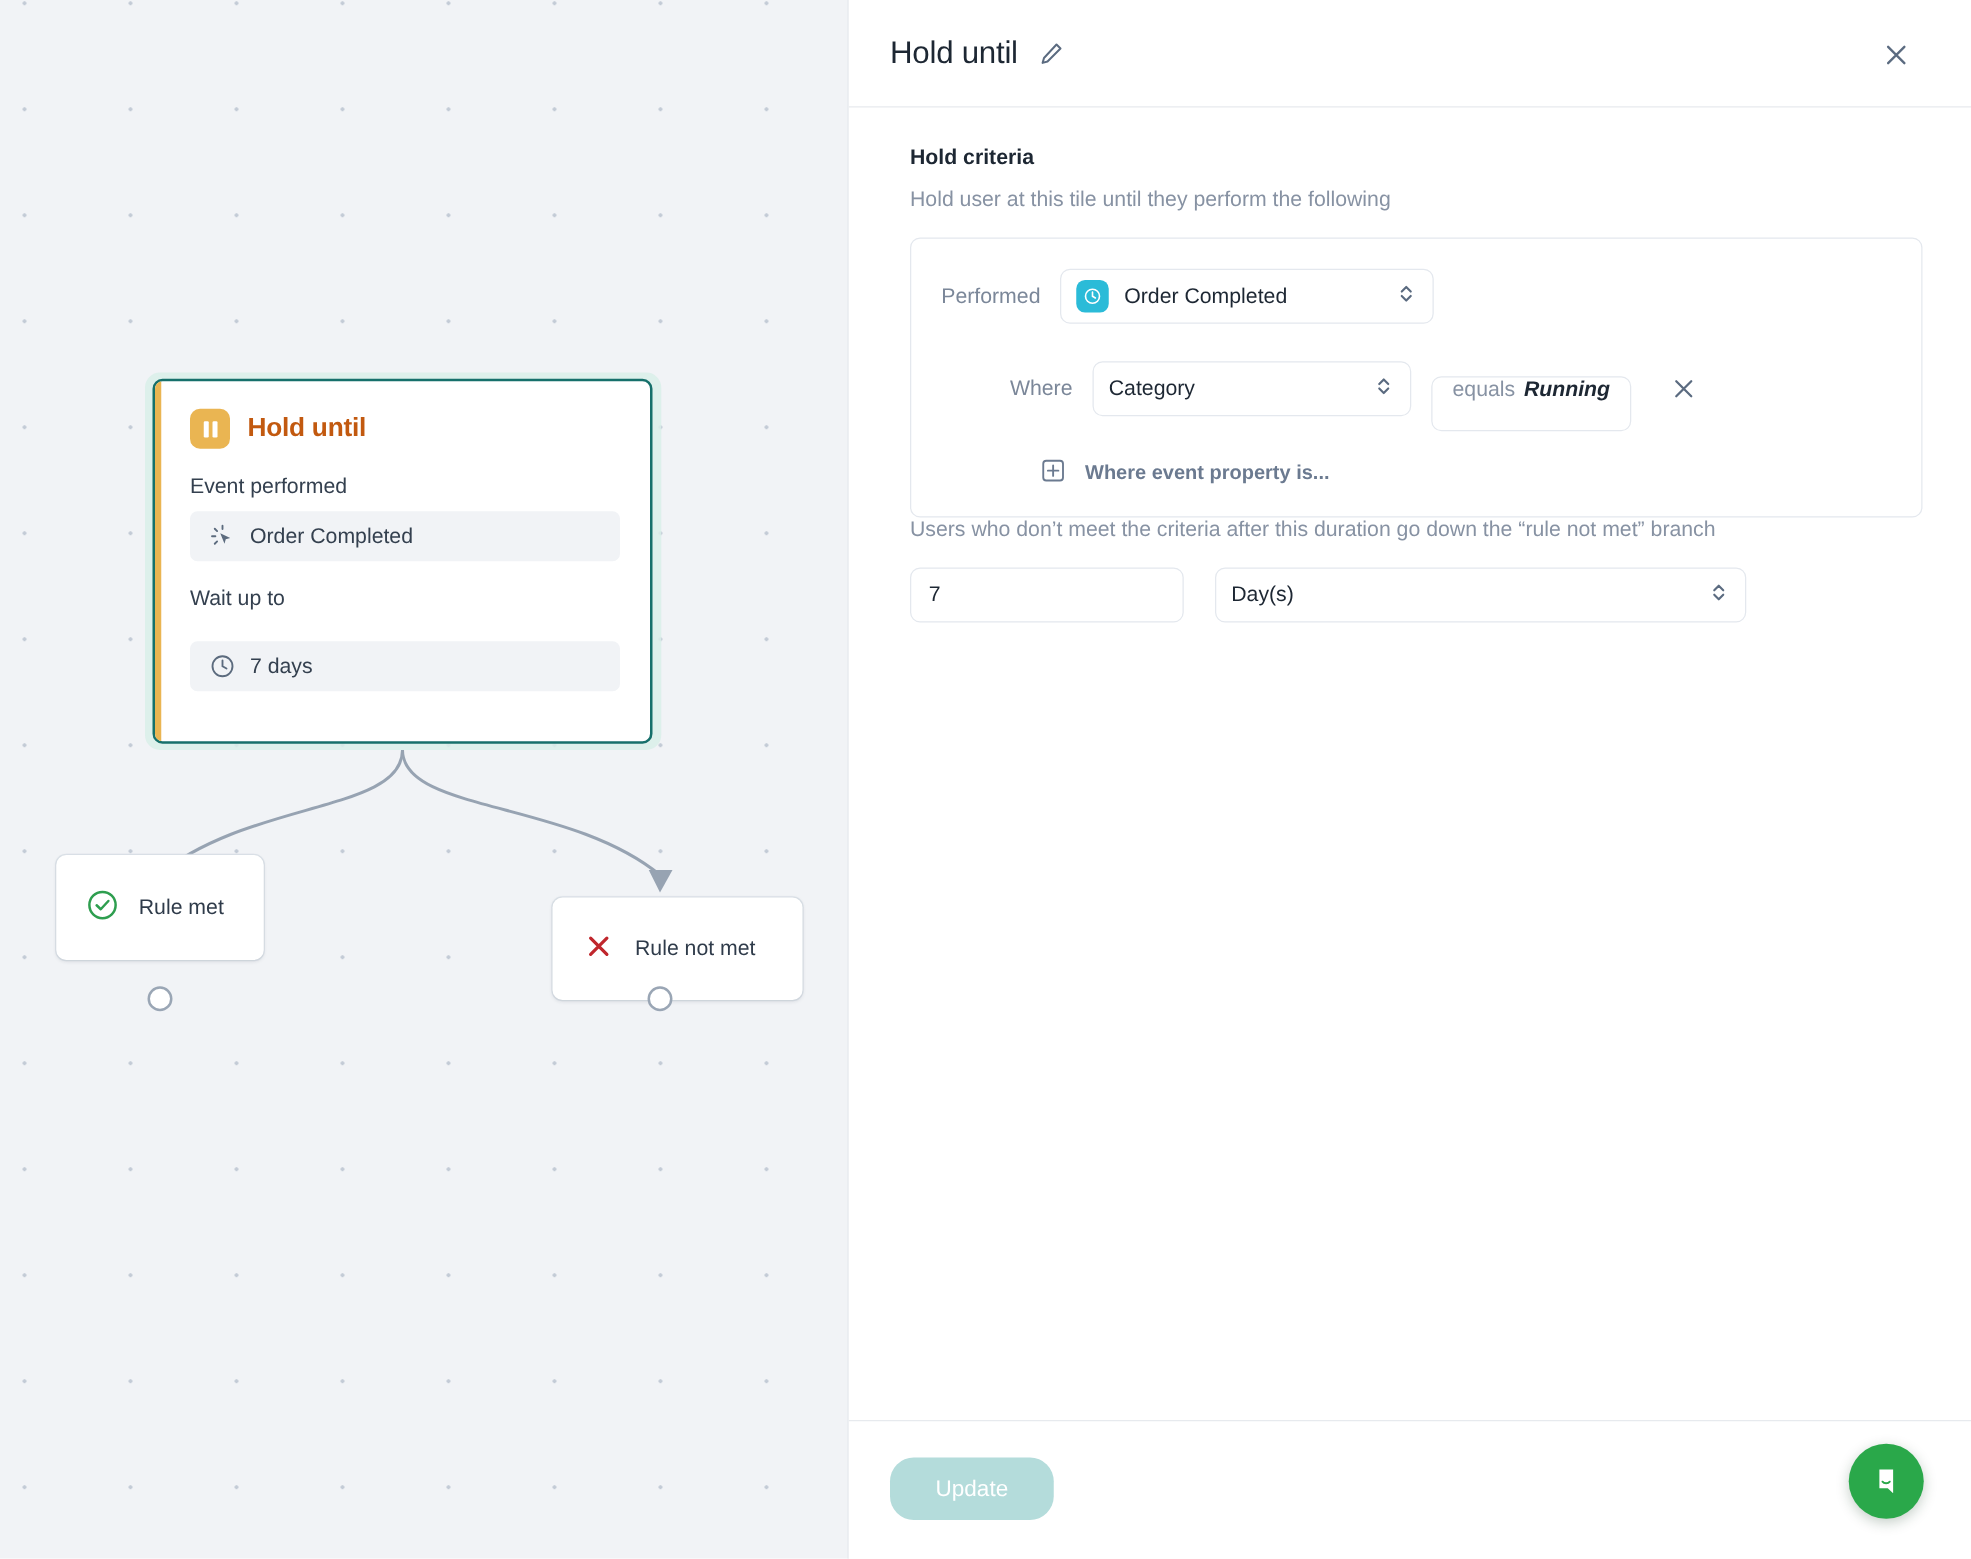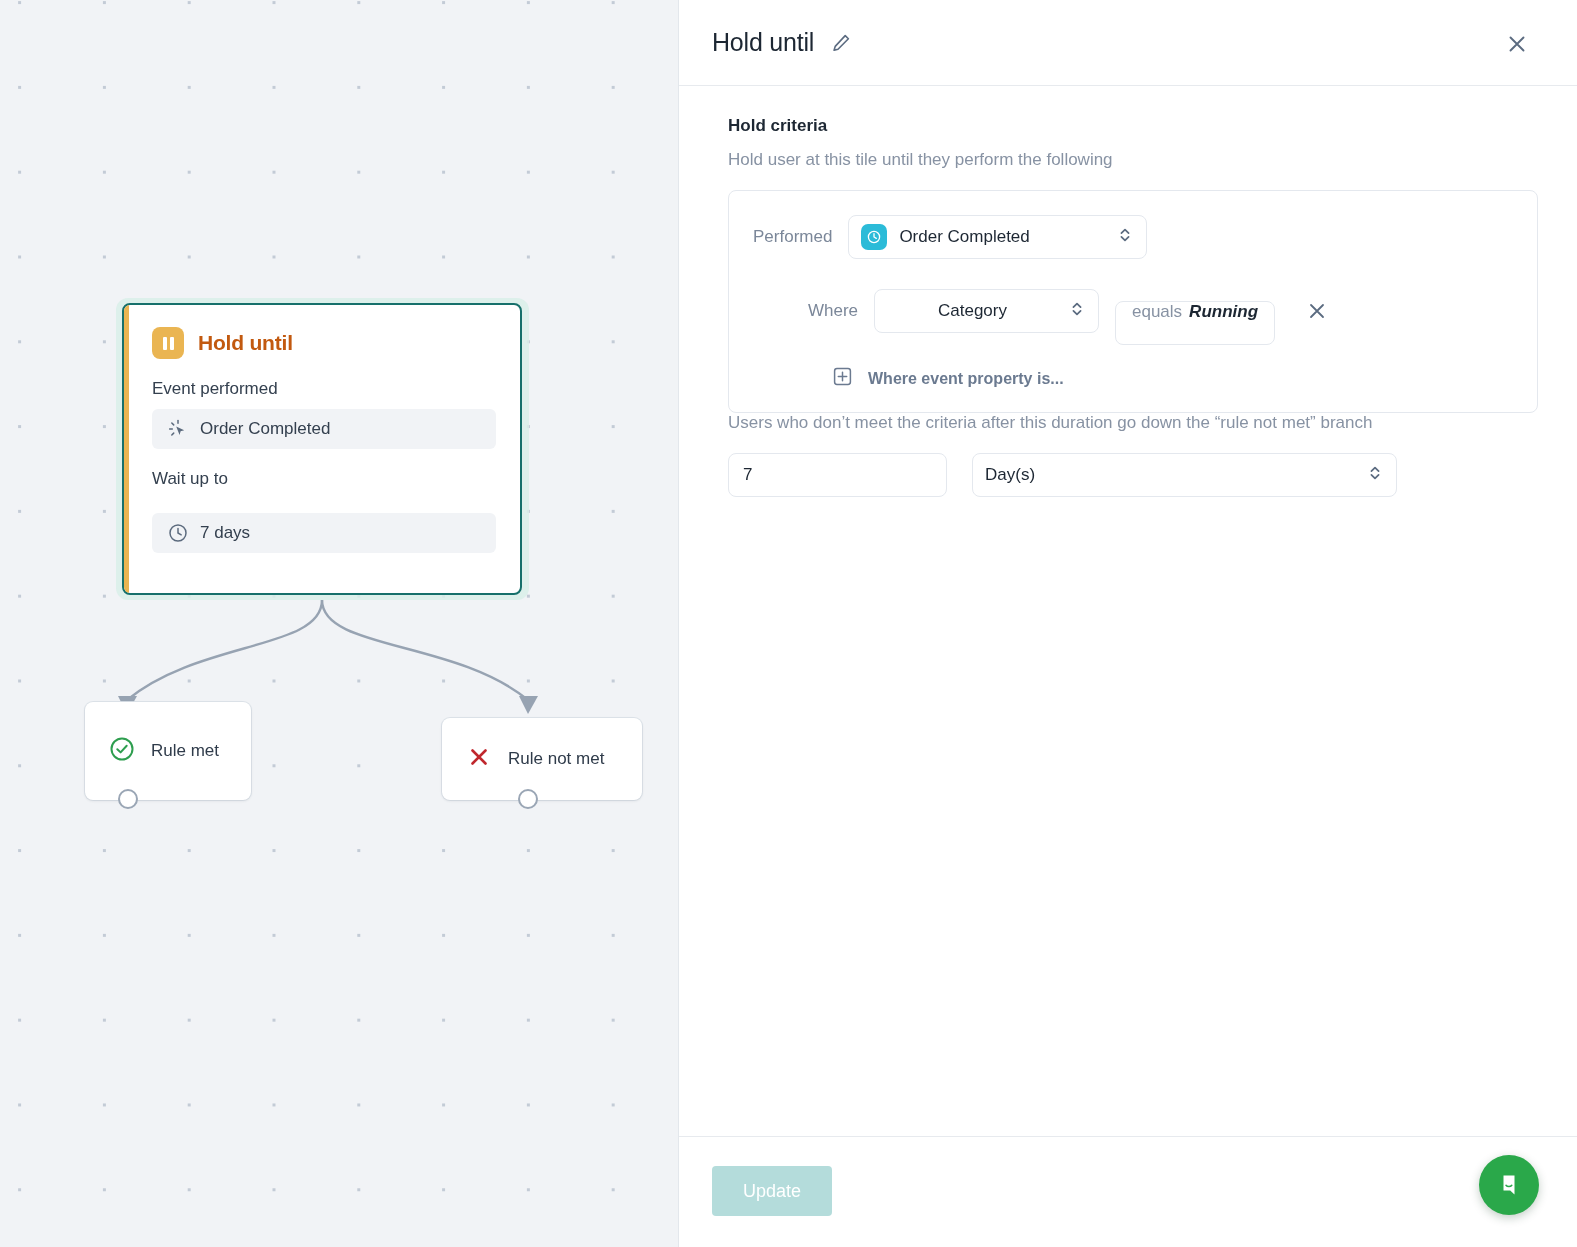--- a/index.html
+++ b/index.html
@@ -150,21 +150,21 @@
     border-radius: 8px;
     box-shadow: 0 1px 3px rgba(25,40,60,.10), 0 0 0 1px rgba(220,226,233,.9);
     display: flex;
     align-items: center;
     gap: 16px;
     padding-left: 24px;
     box-sizing: border-box;
     font-size: 17px;
     color: #2f3b4a;
   }
-  #branch-met      { left: 45px;  top: 702px; width: 166px; height: 98px; margin-left: 40px; }
+  #branch-met      { left: 45px;  top: 684px; width: 166px; height: 84px; }
   #branch-not-met  { left: 428px; top: 718px; width: 200px; height: 82px; margin-left: 14px; }
   .port {
     position: absolute;
     width: 20px;
     height: 20px;
     border-radius: 50%;
     background: #ffffff;
     border: 2px solid #9aa6b5;
     box-sizing: border-box;
   }
@@ -276,21 +276,21 @@
     width: 26px;
     height: 26px;
     border-radius: 7px;
     background: #2bbbd8;
     display: flex;
     align-items: center;
     justify-content: center;
     flex: none;
   }
   #select-performed { width: 299px; }
-  #select-where     { width: 225px; text-align: center; }
+  #select-where     { width: 255px; }
 
   .value-pill {
     height: 44px;
     border: 1px solid #e4e8ee;
     border-radius: 8px;
     display: flex;
     align-items: flex-start;
     padding: 0 16px;
     box-sizing: border-box;
     font-size: 17px;
@@ -348,26 +348,26 @@
     position: absolute;
     left: 0;
     right: 0;
     bottom: 0;
     height: 111px;
     border-top: 1px solid #e7eaee;
     box-sizing: border-box;
     padding: 29px 0 0 33px;
   }
   #update-btn {
-    width: 120px;
+    width: 131px;
     height: 50px;
     background: #b4dcdb;
     color: #ffffff;
     border: none;
-    border-radius: 4px;
+    border-radius: 19px;
     font-size: 18px;
     font-family: "Liberation Sans", sans-serif;
     cursor: default;
   }
 
   #chat-bubble {
     position: absolute;
     right: 38px;
     bottom: 32px;
     width: 60px;

